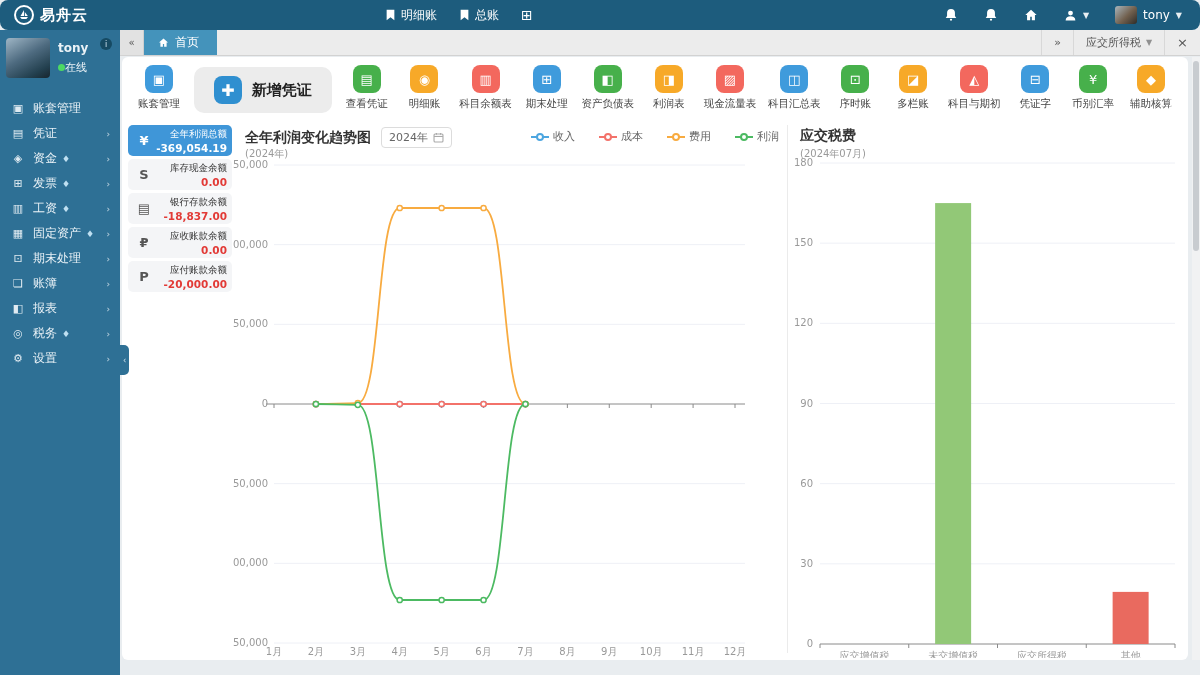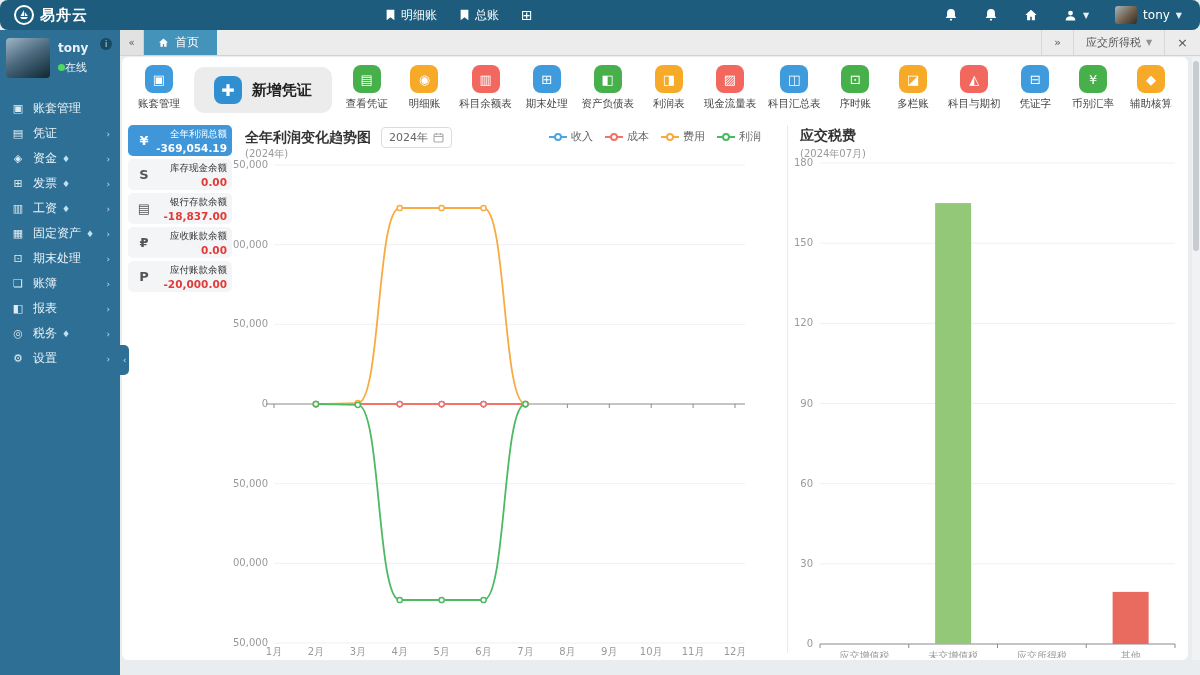--- a/index.html
+++ b/index.html
@@ -92,21 +92,21 @@
 
   .linechart-wrap { position:absolute; left:111px; top:0; width:554px; height:537px; }
   .barchart-wrap  { position:absolute; left:666px; top:0; width:398px; height:537px; }
   .vdivider { position:absolute; left:665px; top:4px; width:1px; height:528px; background:#ebebeb; }
 
   .chart-head { position:absolute; left:12px; top:6px; display:flex; align-items:center; gap:10px;text-align:right; }
   .chart-title { font-size:14px; font-weight:bold; color:#333; }
   .chart-sub { position:absolute; left:12px; top:26px; font-size:10px; color:#999; }
   .year-chip { border:1px solid #dcdcdc; border-radius:4px; padding:2px 7px; font-size:11px;
     color:#666; display:flex; align-items:center; gap:5px; cursor:pointer; background:#fff; }
-  .legend { position:absolute; right:26px; top:8px; display:flex; gap:12px; }
+  .legend { position:absolute; right:8px; top:8px; display:flex; gap:24px; }
   .legend-item { display:flex; align-items:center; gap:4px; font-size:11px; color:#666; cursor:pointer; }
   svg text { font-family:"DejaVu Sans","Liberation Sans",sans-serif; }
 </style>
 </head>
 <body>
 
 <div class="topbar">
   <div class="brand">
     <span class="brand-logo">
       <svg width="12" height="12" viewBox="0 0 12 12">

